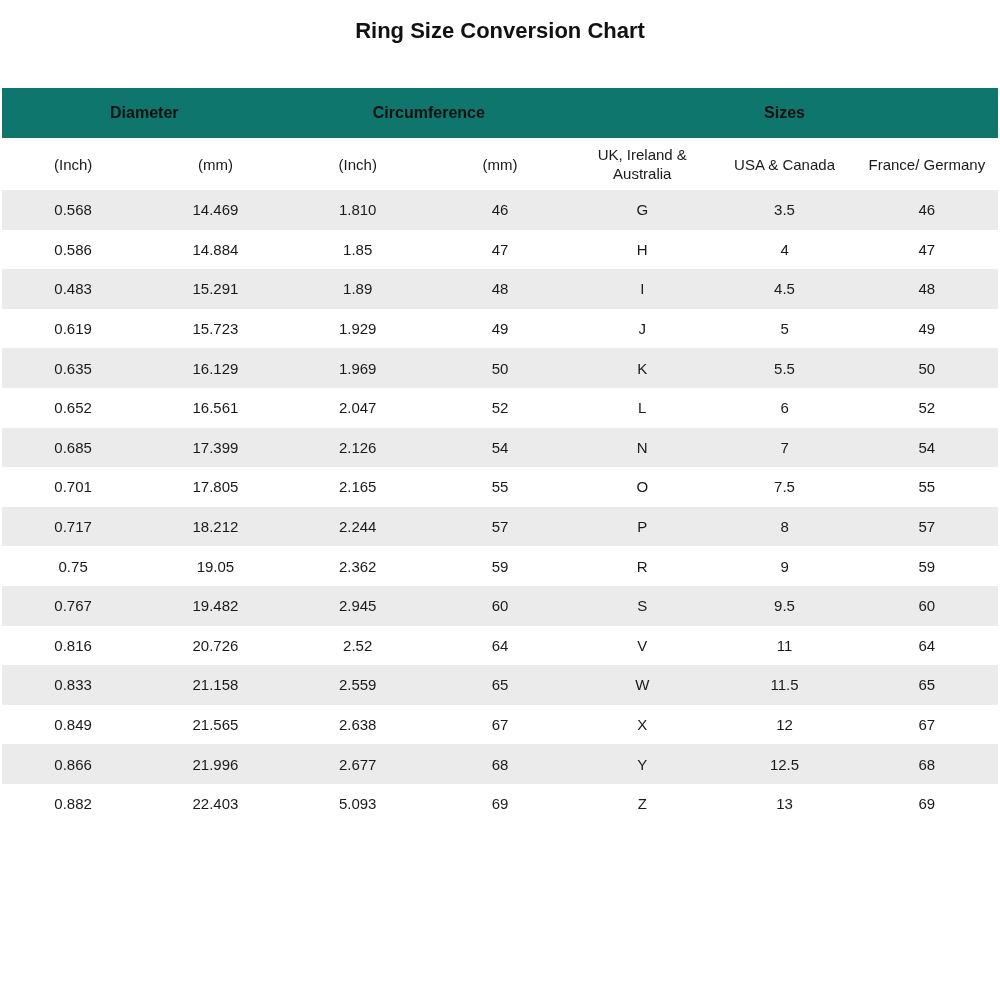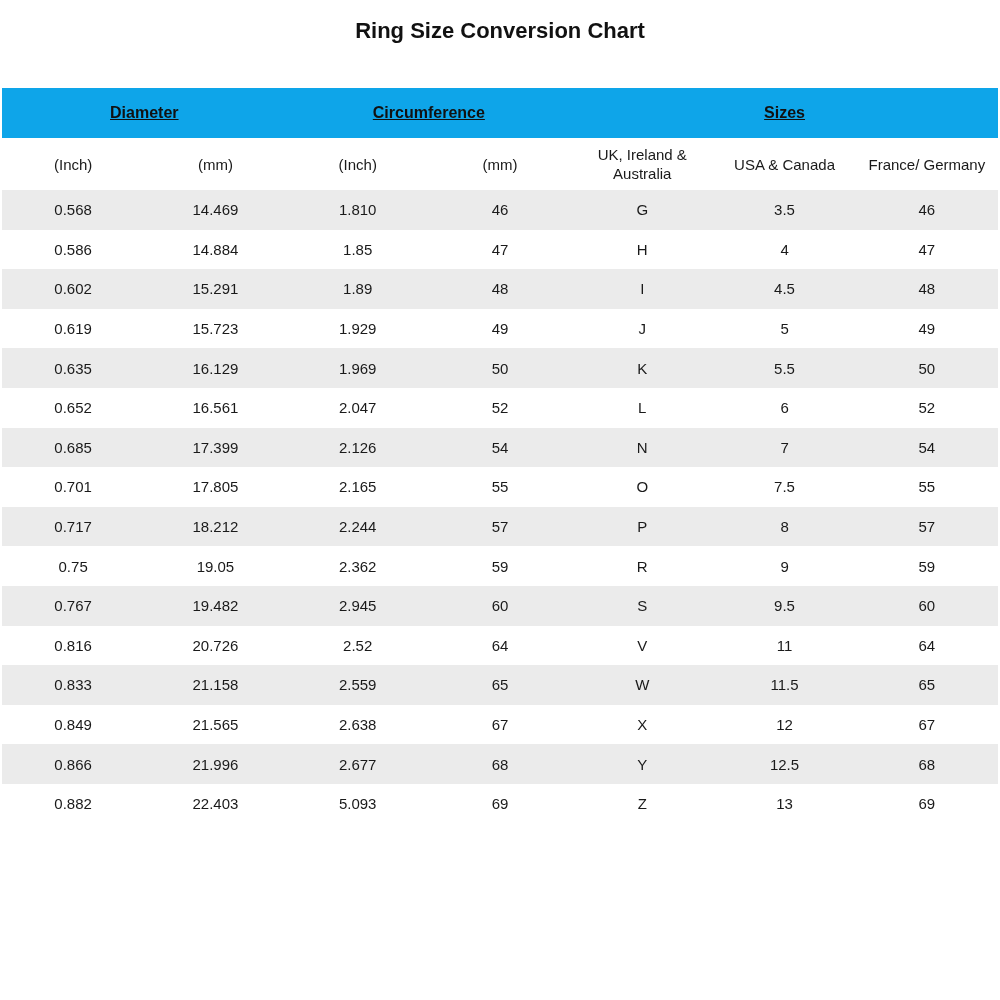--- a/index.html
+++ b/index.html
@@ -29,25 +29,24 @@
     table-layout: fixed;
   }
   table.conv th, table.conv td {
     text-align: center;
     vertical-align: middle;
     padding: 0 6px;
     overflow-wrap: break-word;
   }
   tr.group-row th {
     height: 50px;
-    background: #0ea5e9;
+    background: #0f766e;
     font-size: 16px;
     font-weight: bold;
     color: #111;
-    text-decoration: underline;
   }
   tr.sub-row th {
     height: 52px;
     background: #ffffff;
     font-size: 15px;
     font-weight: normal;
     line-height: 19px;
     color: #1a1a1a;
   }
   tbody tr td {
@@ -98,21 +97,21 @@
         <tr>
           <td>0.586</td>
           <td>14.884</td>
           <td>1.85</td>
           <td>47</td>
           <td>H</td>
           <td>4</td>
           <td>47</td>
         </tr>
         <tr>
-          <td>0.602</td>
+          <td>0.483</td>
           <td>15.291</td>
           <td>1.89</td>
           <td>48</td>
           <td>I</td>
           <td>4.5</td>
           <td>48</td>
         </tr>
         <tr>
           <td>0.619</td>
           <td>15.723</td>

